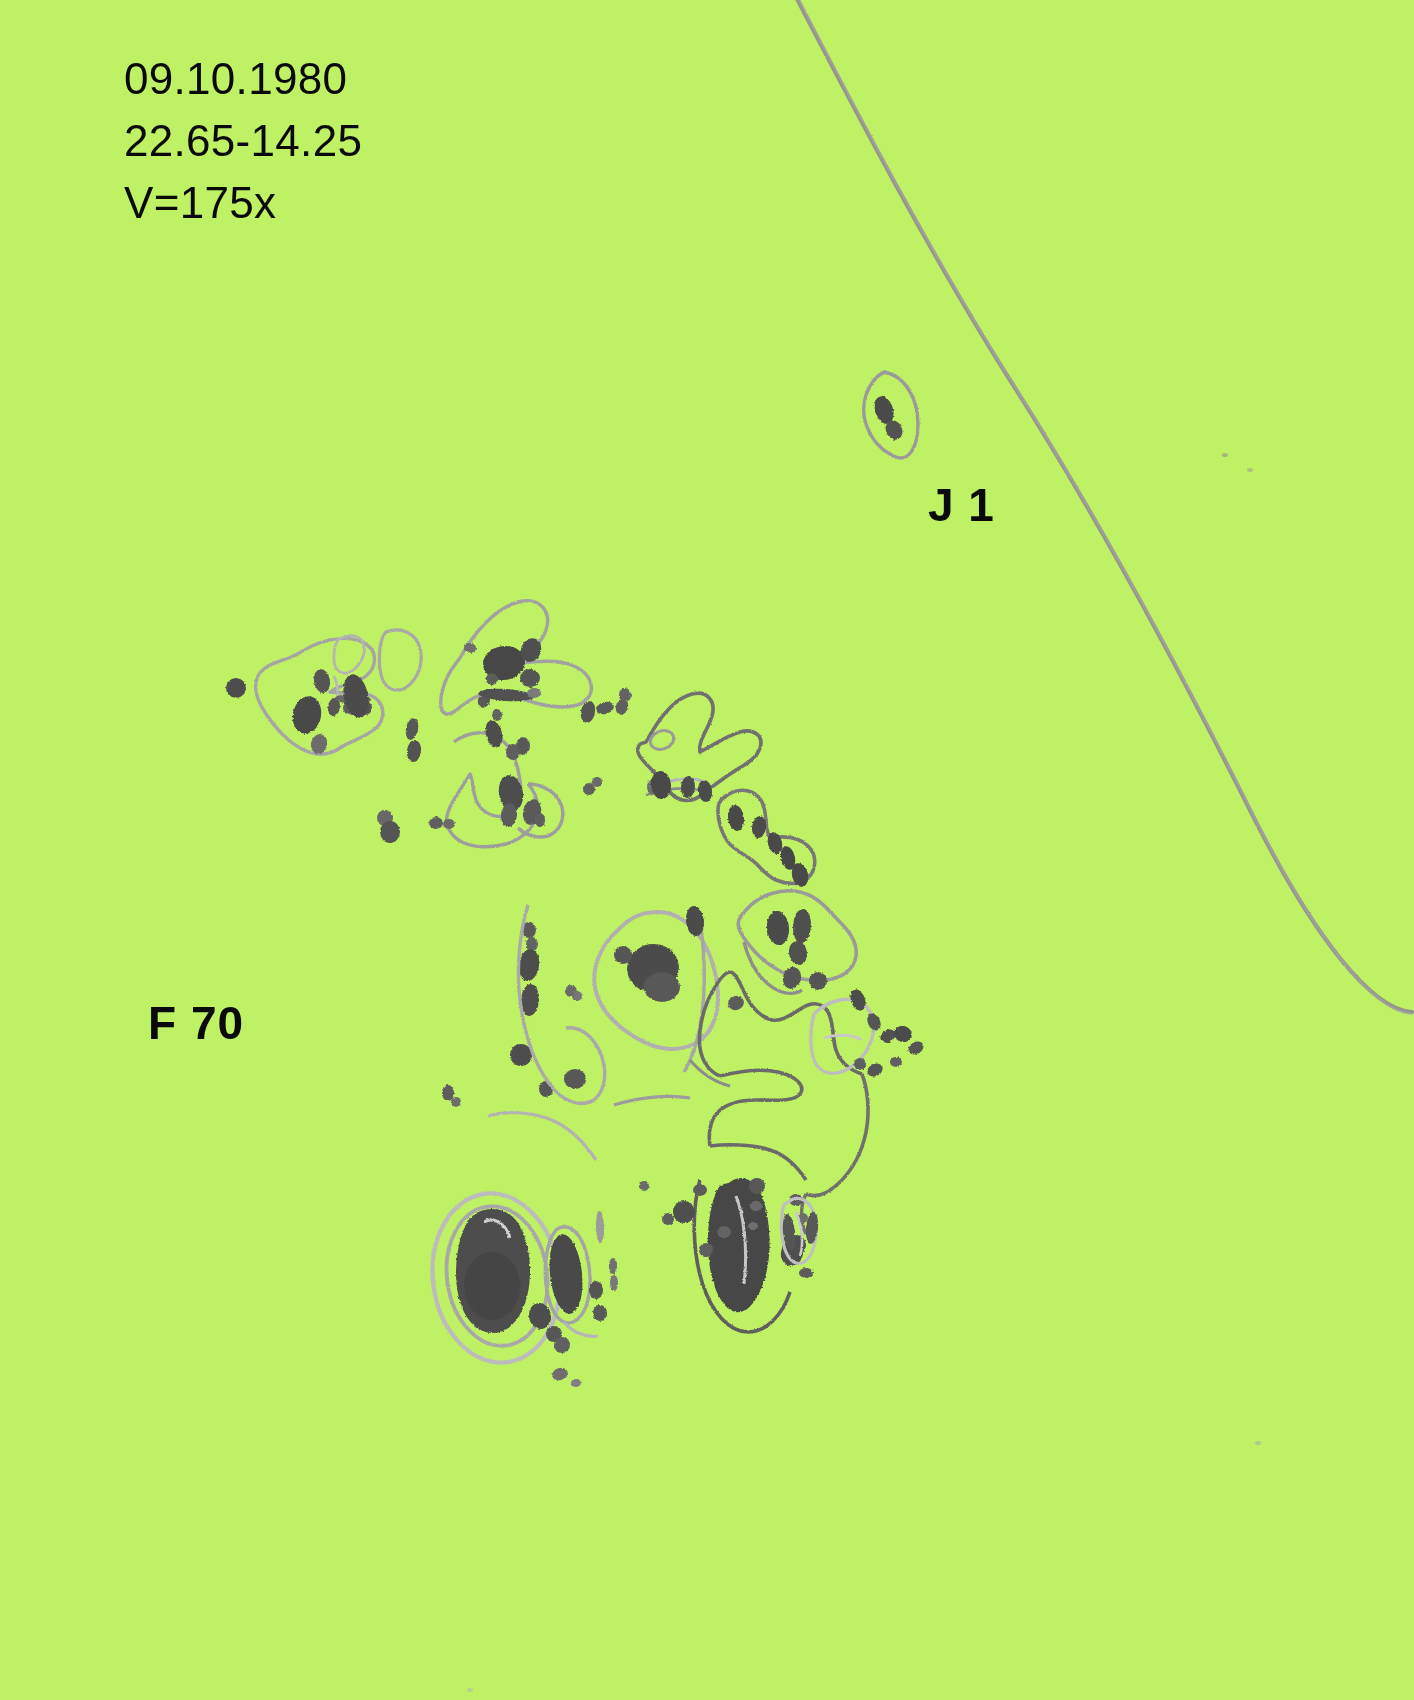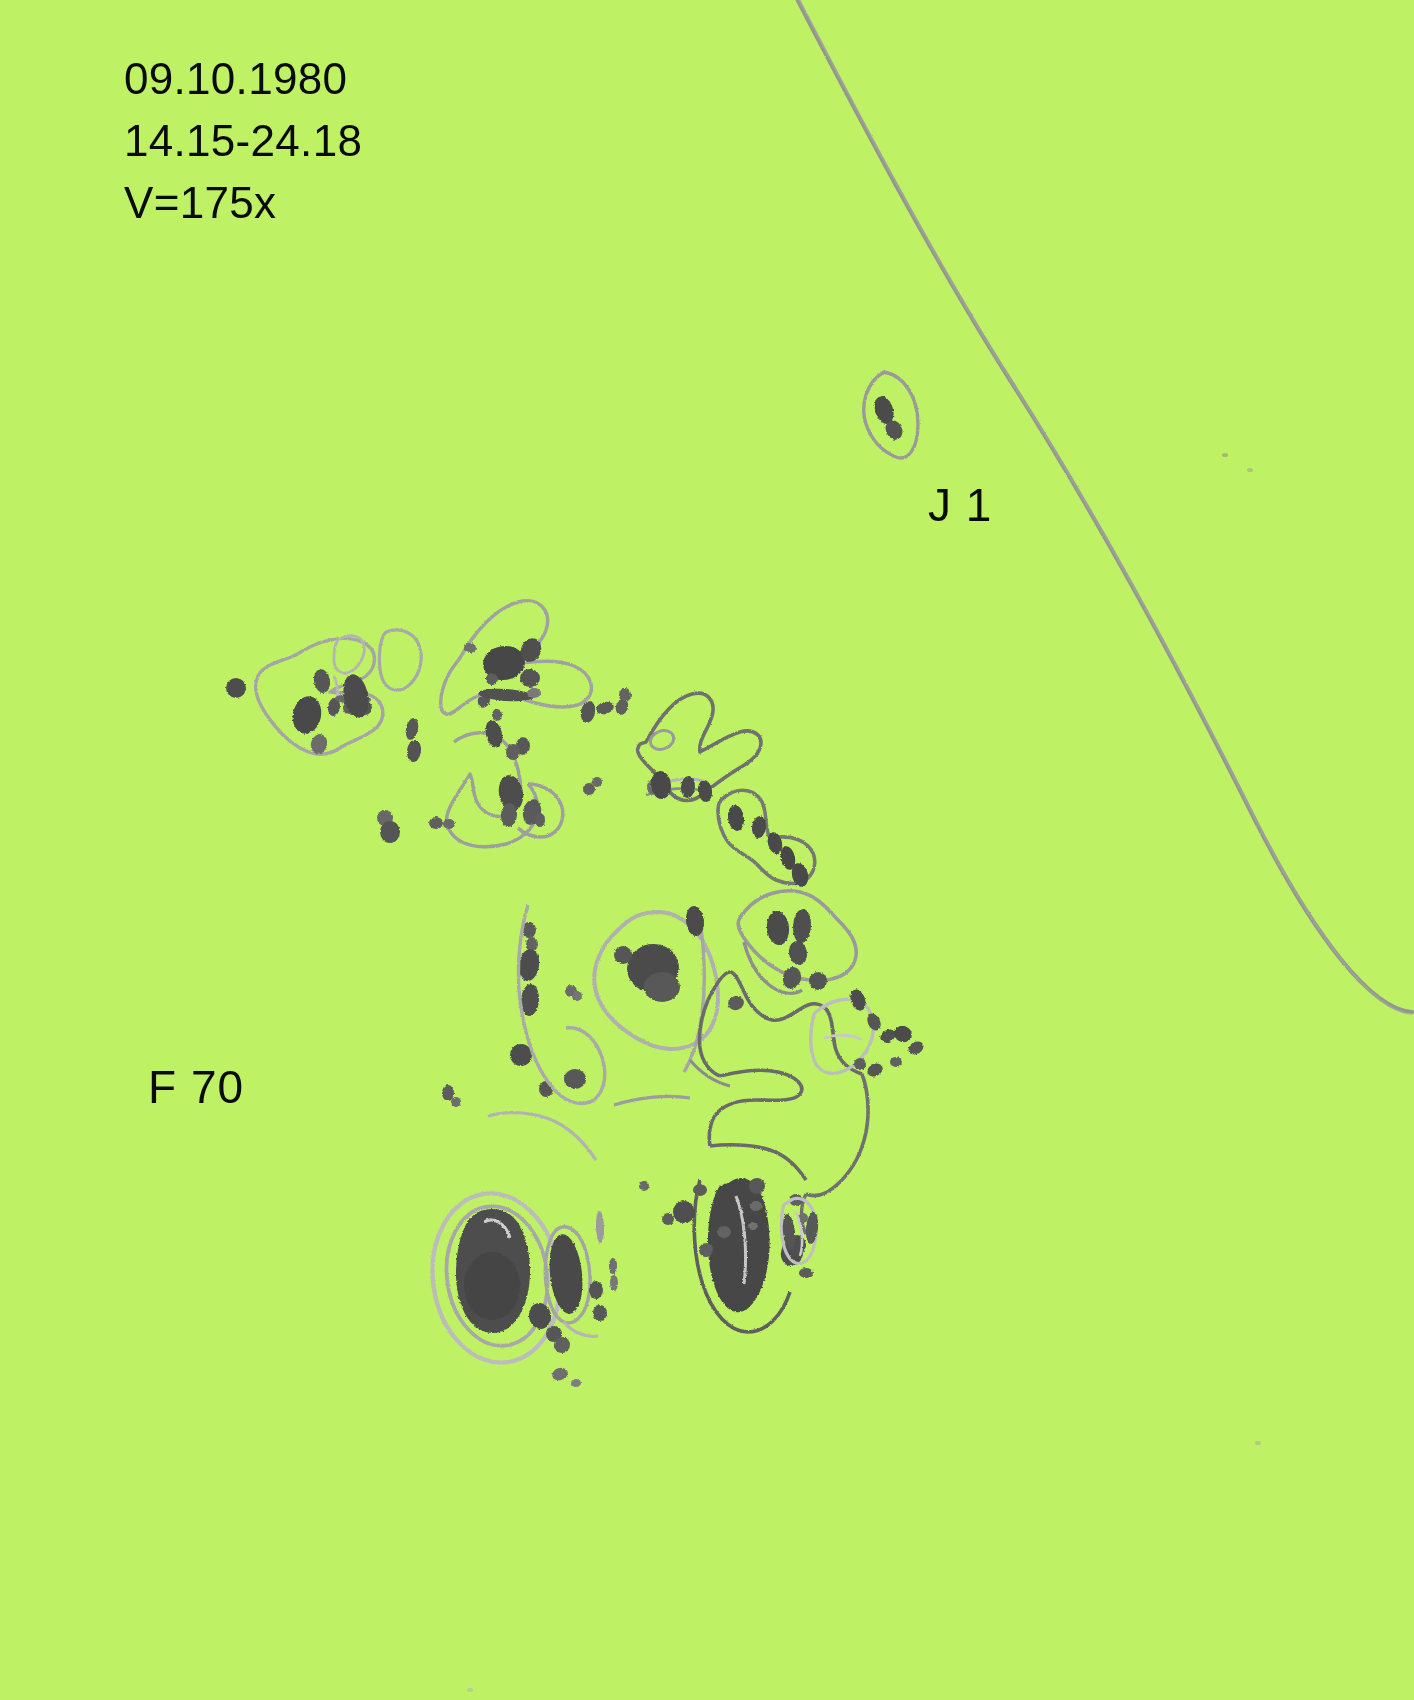--- a/index.html
+++ b/index.html
@@ -36,26 +36,26 @@
     font-weight: 400;
   }
   .annotation-block .line { display: block; }
   .annotation-block .line.indent { padding-left: 10px; }
 
   .group-label {
     position: absolute;
     color: #0a0a0a;
     font-family: "Liberation Sans", sans-serif;
     font-size: 46px;
-    font-weight: 400;
+    font-weight: 700;
     letter-spacing: 1px;
     white-space: nowrap;
   }
   #label-j1 { left: 928px; top: 478px; }
-  #label-f70 { left: 148px; top: 1060px; }
+  #label-f70 { left: 148px; top: 996px; }
 
   svg#drawing {
     position: absolute;
     left: 0;
     top: 0;
     width: 1414px;
     height: 1700px;
     pointer-events: none;
   }
 </style>
@@ -378,20 +378,20 @@
         <ellipse cx="1250" cy="470" rx="3" ry="2" fill="#9c9c9c"></ellipse>
         <ellipse cx="1258" cy="1443" rx="3" ry="2" fill="#a5a5a5"></ellipse>
         <ellipse cx="470" cy="1690" rx="3" ry="2" fill="#b0b0b0"></ellipse>
       </g>
 
     </g>
   </svg>
 
   <div class="annotation-block">
     <span class="line">09.10.1980</span>
-    <span class="line">14.15-24.18</span>
+    <span class="line">22.65-14.25</span>
     <span class="line">V=175x</span>
   </div>
 
   <div class="group-label" id="label-j1">J 1</div>
   <div class="group-label" id="label-f70">F 70</div>
 
 </div>
 
 </body></html>

